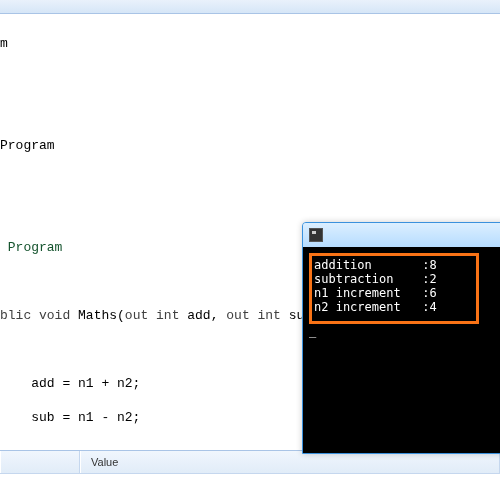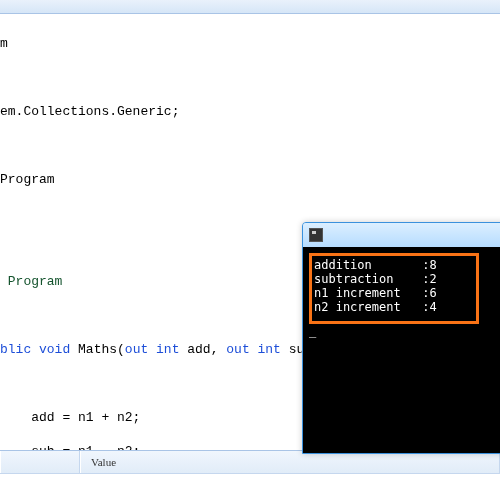--- a/index.html
+++ b/index.html
@@ -19,36 +19,36 @@
   .editor {
     background: #fff;
     padding: 4px 0 0 0;
     line-height: 17px;
     white-space: pre;
     color: #000;
     height: 430px;
     position: relative;
   }
   .code-row { padding-left: 0; }
-  .kw { color: #1d4ed8; }
+  .kw { color: #404040; }
   .type { color: #14532d; }
   .plain { color: #000; }
   .bottom-panel {
     position: absolute;
     left: 0; right: 0; bottom: 0;
     height: 50px;
     background: linear-gradient(#eaf2fb, #f4f8fd);
     border-top: 1px solid #a9c4e6;
   }
   .bottom-header {
     height: 22px;
     background: linear-gradient(#f0f6fd,#e1ecf8);
     display: flex;
     align-items: center;
-    font-family: Liberation Serif, serif;
+    font-family: Liberation Sans, sans-serif;
     font-size: 11px;
     color: #333;
   }
   .bh-cell {
     border-right: 1px solid #c5d7ee;
     border-left: 1px solid #fff;
     padding: 0 10px;
     height: 100%;
     display: flex;
     align-items: center;
@@ -113,21 +113,20 @@
   }
 </style>
 </head>
 <body>
 
 <div class="topbar"></div>
 
 <div class="editor">
 <div class="code-row"><span class="plain">m</span></div>
 <div class="code-row">&nbsp;</div>
-<div class="code-row"><span class="plain">em.Collections.Generic;</span></div>
 <div class="code-row">&nbsp;</div>
 <div class="code-row"><span class="plain">Program</span></div>
 <div class="code-row">&nbsp;</div>
 <div class="code-row">&nbsp;</div>
 <div class="code-row"><span class="plain"> </span><span class="type">Program</span></div>
 <div class="code-row">&nbsp;</div>
 <div class="code-row"><span class="kw">blic</span><span class="kw"> void</span><span class="plain"> Maths(</span><span class="kw">out</span><span class="kw"> int</span><span class="plain"> add, </span><span class="kw">out</span><span class="kw"> int</span><span class="plain"> sub, </span><span class="kw">ref</span><span class="kw"> int</span><span class="plain"> n1, </span><span class="kw">ref</span><span class="kw"> int</span><span class="plain"> n</span></div>
 <div class="code-row">&nbsp;</div>
 <div class="code-row"><span class="plain">    add = n1 + n2;</span></div>
 <div class="code-row"><span class="plain">    sub = n1 - n2;</span></div>

